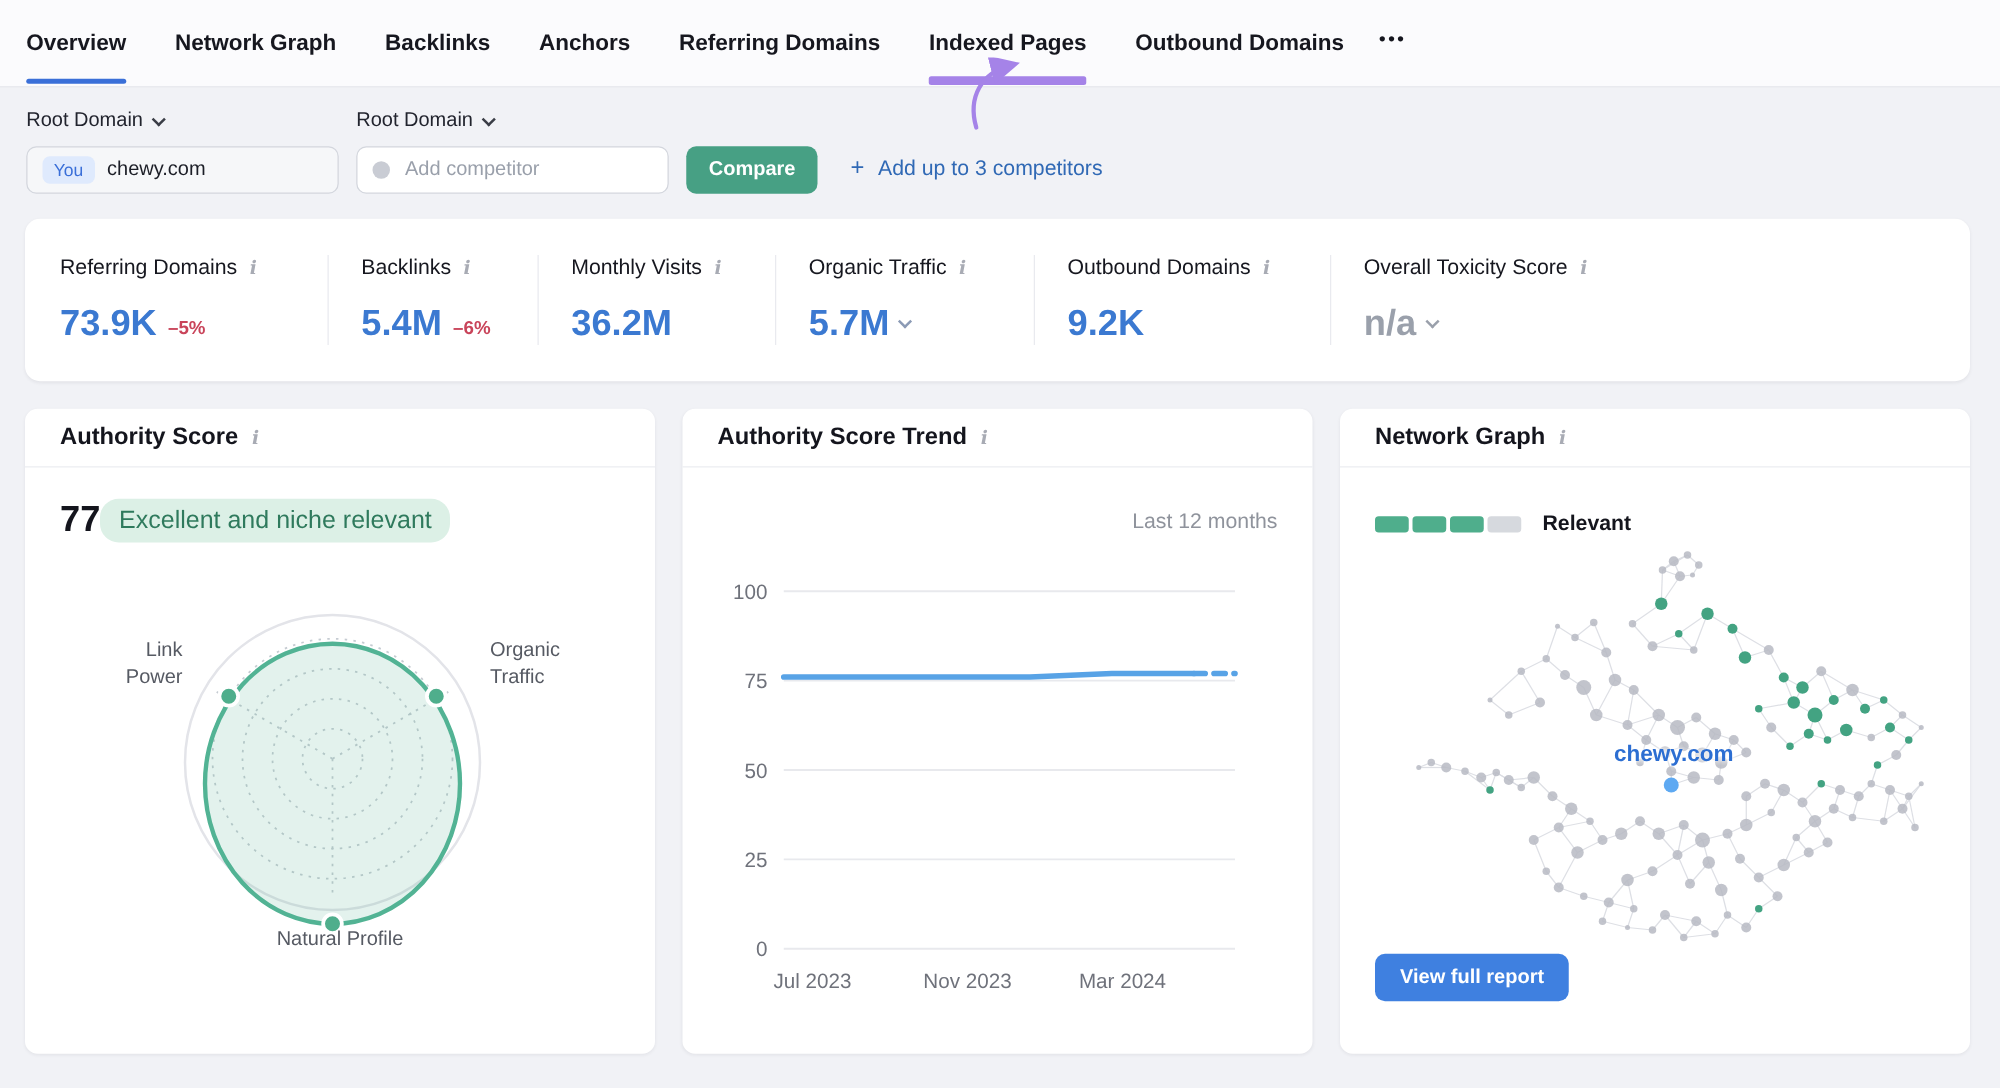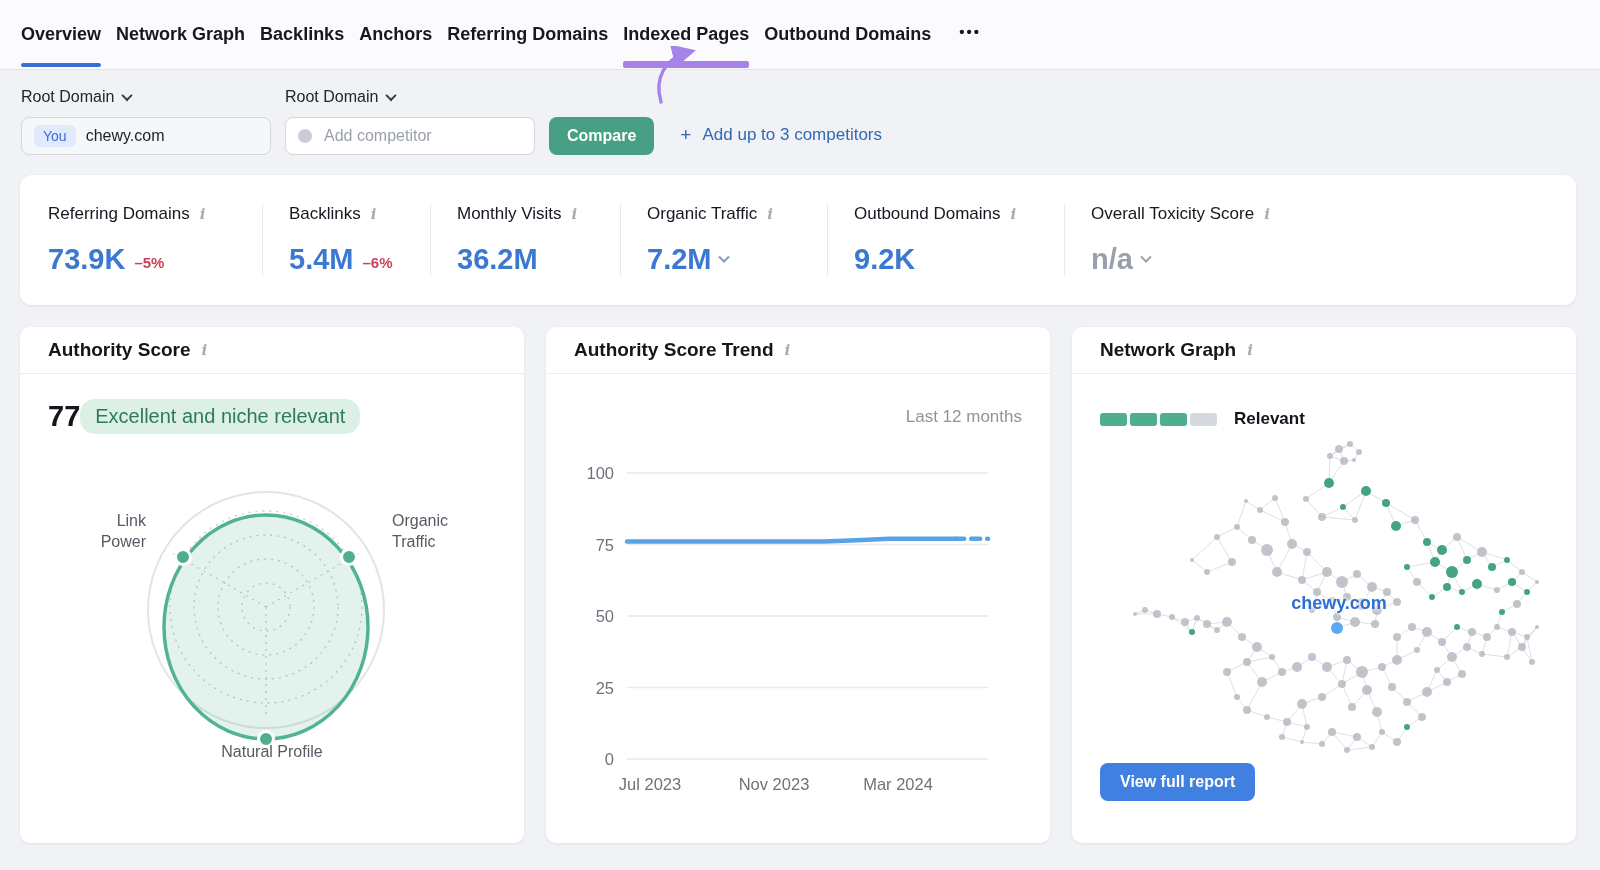--- a/index.html
+++ b/index.html
@@ -2,21 +2,21 @@
 <html><head>
 <meta charset="utf-8">
 <style>
   html,body{margin:0;padding:0;width:1600px;height:870px;overflow:hidden;
     background:#f1f2f6;font-family:"Liberation Sans",sans-serif;color:#1c1e27;}
   *{box-sizing:border-box;}
 
   
   .topnav{height:70px;background:#fbfbfd;border-bottom:1px solid #e4e5ea;
     display:flex;align-items:center;padding:0 24px 0 21px;position:relative;}
-  .tabs{display:flex;gap:15px;height:100%;align-items:center;}
+  .tabs{display:flex;gap:39px;height:100%;align-items:center;}
   .tab{position:relative;height:100%;display:flex;align-items:center;
     font-size:18px;font-weight:600;color:#16171f;cursor:pointer;white-space:nowrap;}
   .tab .underline{position:absolute;left:0;right:0;bottom:2px;height:4px;border-radius:2px;background:#3a6fd8;}
   .tab.highlighted .underline{height:7px;bottom:1px;background:#a583e8;border-radius:2px;}
   .arrow-wrap{position:absolute;left:26px;top:46px;width:70px;height:62px;pointer-events:none;}
   .more{font-size:15px;font-weight:700;letter-spacing:2px;color:#16171f;background:none;border:none;
     margin-left:26px;cursor:pointer;padding:0 2px 6px 2px;}
 
   
   .filters{padding:18px 13px 0 21px;display:flex;align-items:flex-end;position:relative;}
@@ -192,21 +192,21 @@
         <div class="metric-value">
           <span>36.2M</span>
         </div>
       </div>
       <div class="metric" style="width: 207px;">
         <div class="metric-label">
           <span>Organic Traffic</span>
           <span class="info">i</span>
         </div>
         <div class="metric-value">
-          <span>7.2M</span>
+          <span>5.7M</span>
           <span class="chev blue"></span>
         </div>
       </div>
       <div class="metric" style="width: 237px;">
         <div class="metric-label">
           <span>Outbound Domains</span>
           <span class="info">i</span>
         </div>
         <div class="metric-value">
           <span>9.2K</span>

